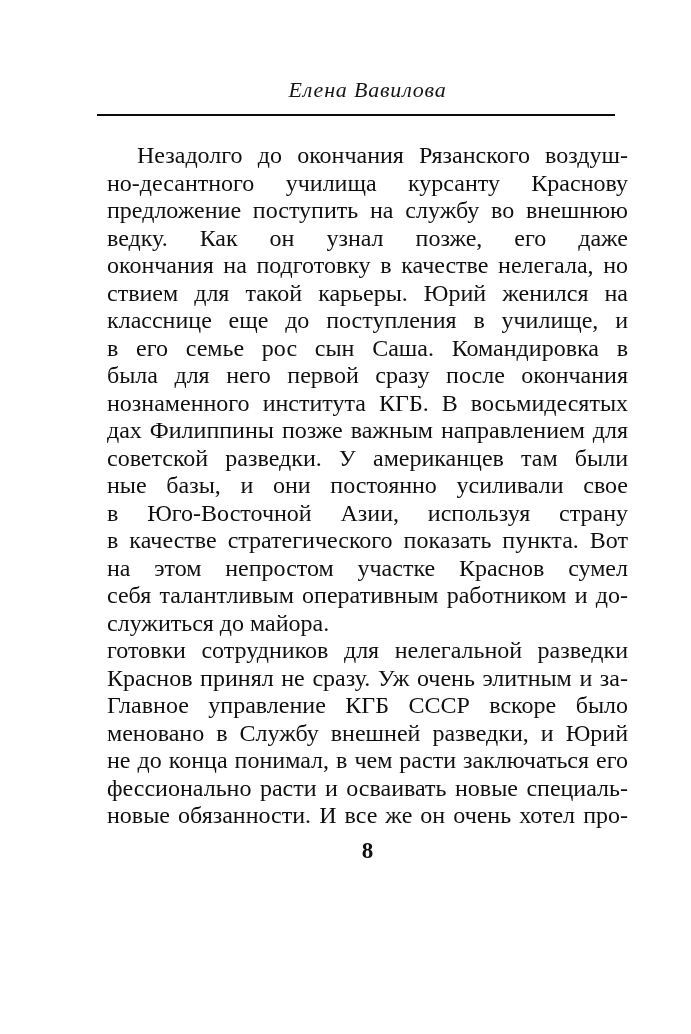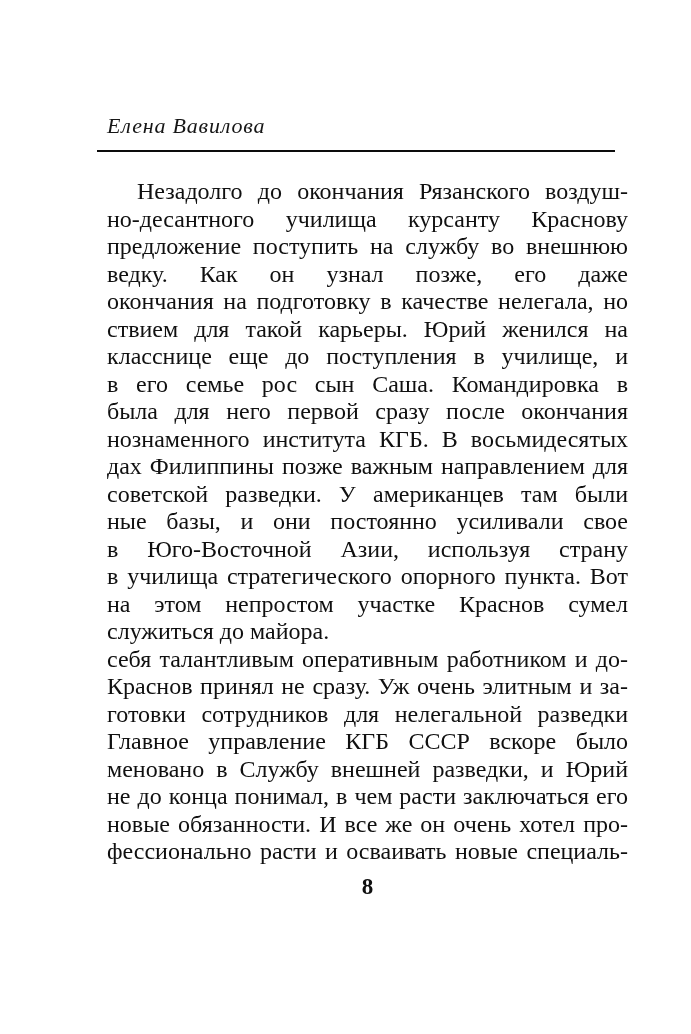--- a/index.html
+++ b/index.html
@@ -15,21 +15,22 @@
     color: #111111;
     overflow: hidden;
   }
   .page {
     position: absolute;
     left: 107px;
     top: 0;
     width: 521px;
   }
   .running-head {
-    margin-top: 114px;
+    margin-top: 78px;
+    text-align: center;
     font-style: italic;
     font-size: 22px;
     line-height: 24px;
     letter-spacing: 0.8px;
     color: #161616;
   }
   .head-rule {
     margin-top: 12px;
     margin-left: -10px;
     width: 518px;
@@ -83,28 +84,28 @@
       <div class="line">окончания на подготовку в качестве нелегала, но</div>
       <div class="line">ствием для такой карьеры. Юрий женился на одно-</div>
       <div class="line">класснице еще до поступления в училище, и теперь</div>
       <div class="line">в его семье рос сын Саша. Командировка в Манилу</div>
       <div class="line">была для него первой сразу после окончания Крас-</div>
       <div class="line">нознаменного института КГБ. В восьмидесятых го-</div>
       <div class="line">дах Филиппины позже важным направлением для</div>
       <div class="line">советской разведки. У американцев там были воен-</div>
       <div class="line">ные базы, и они постоянно усиливали свое влияние</div>
       <div class="line">в Юго-Восточной Азии, используя страну островов</div>
-      <div class="line">в училища стратегического опорного пункта. Вот</div>
+      <div class="line">в качестве стратегического показать пункта. Вот</div>
       <div class="line">на этом непростом участке Краснов сумел показать</div>
+      <div class="line">себя талантливым оперативным работником и до-</div>
       <div class="line nojust">служиться до майора.</div>
-      <div class="line">себя талантливым оперативным работником и до-</div>
+      <div class="line">готовки сотрудников для нелегальной разведки</div>
       <div class="line">Краснов принял не сразу. Уж очень элитным и за-</div>
-      <div class="line">готовки сотрудников для нелегальной разведки</div>
       <div class="line">Главное управление КГБ СССР вскоре было переи-</div>
       <div class="line">меновано в Службу внешней разведки, и Юрий еще</div>
       <div class="line">не до конца понимал, в чем расти заключаться его</div>
+      <div class="line">фессионально расти и осваивать новые специаль-</div>
       <div class="line">новые обязанности. И все же он очень хотел про-</div>
-      <div class="line">фессионально расти и осваивать новые специаль-</div>
     </div>
 
   <div class="folio">8</div>
 
 </div>
 
 </body></html>

